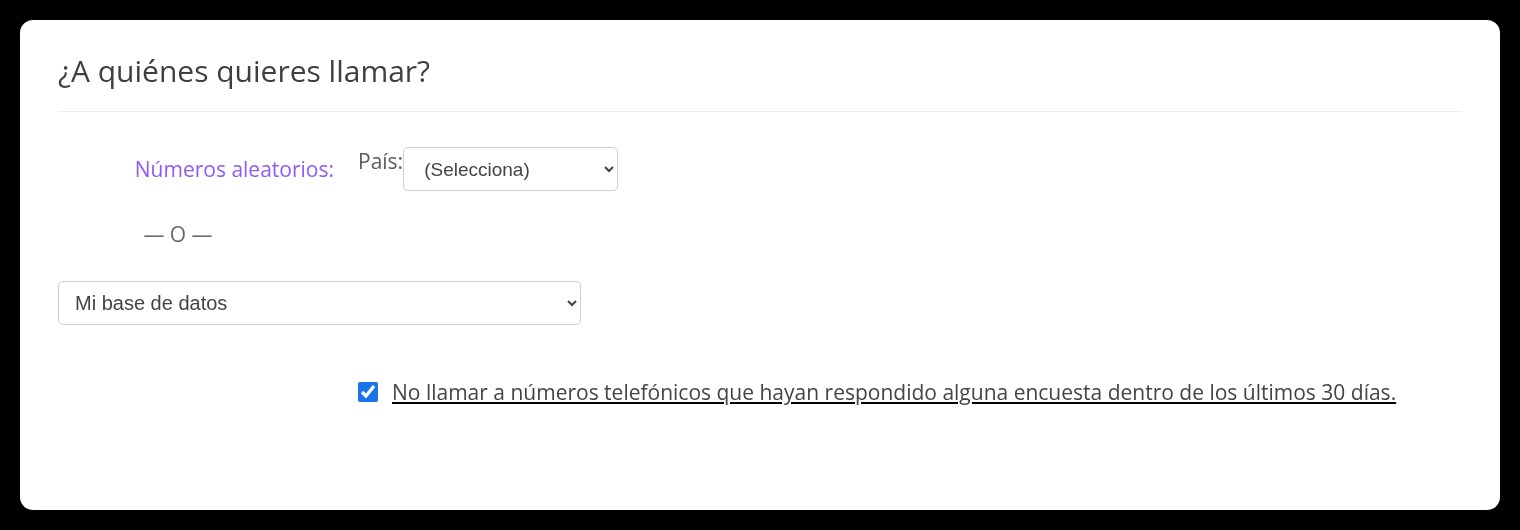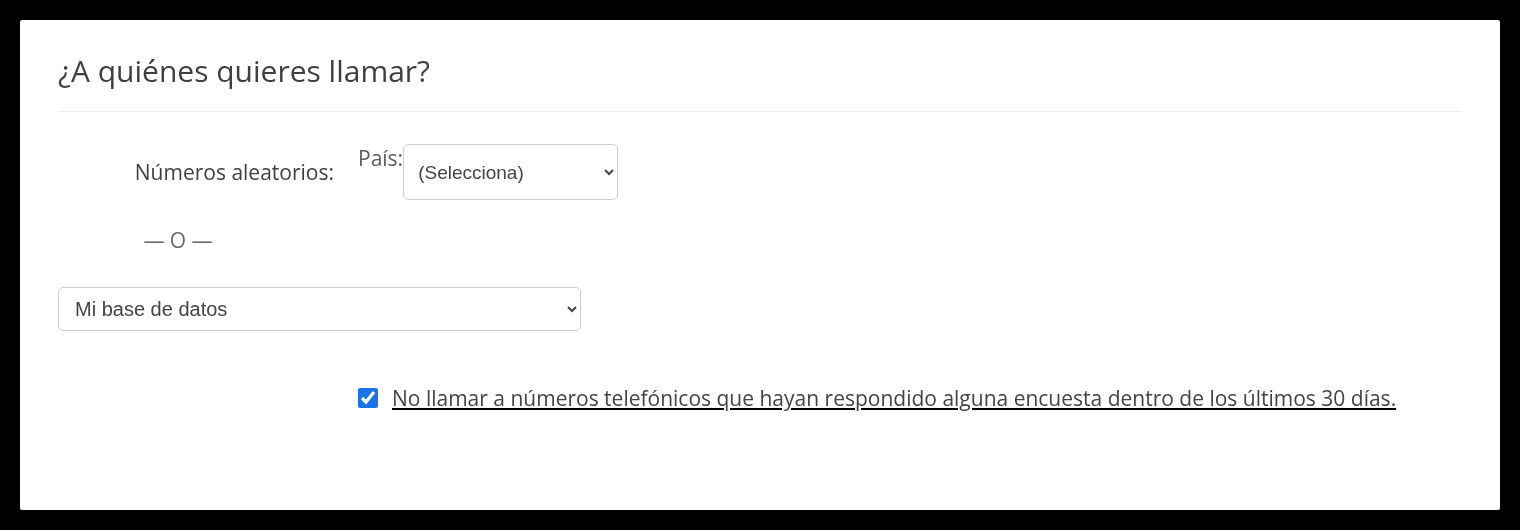--- a/index.html
+++ b/index.html
@@ -13,21 +13,21 @@
       font-family: "Open Sans", "Segoe UI", "Helvetica Neue", Arial, sans-serif;
       background: #000;
     }
     .card {
       position: absolute;
       top: 20px;
       left: 20px;
       right: 20px;
       bottom: 20px;
       background: #fff;
-      border-radius: 2px;
+      border-radius: 13px;
       box-shadow: 0 0 20px 6px rgba(0,0,0,0.55);
       padding: 30px 38px 40px 38px;
     }
     .card-title {
       font-size: 30px;
       font-weight: 400;
       color: #3f3f3f;
       padding-bottom: 20px;
       border-bottom: 1px solid #ececec;
       margin-bottom: 28px;
@@ -38,42 +38,42 @@
     .row {
       display: flex;
       align-items: center;
       min-height: 50px;
     }
     .label-col {
       width: 300px;
       flex: 0 0 300px;
       text-align: right;
       padding-right: 24px;
-      color: #404040;
+      color: #8b5cf6;
       font-size: 21px;
     }
     .field-col {
       flex: 1;
       display: flex;
       flex-direction: row;
       align-items: flex-start;
     }
     .sublabel {
       color: #5c5c5c;
       font-size: 21px;
       margin-bottom: 8px;
     }
     select.small {
       width: 215px;
-      height: 56px;
+      height: 44px;
       font-size: 19px;
       color: #444;
       border: 1px solid #cfcfcf;
       border-radius: 5px;
-      padding: 4px 10px;
+      padding: 4px 16px;
       background: #fff;
       appearance: auto;
     }
     select.large {
       width: 523px;
       height: 44px;
       font-size: 20px;
       color: #444;
       border: 1px solid #cfcfcf;
       border-radius: 5px;

